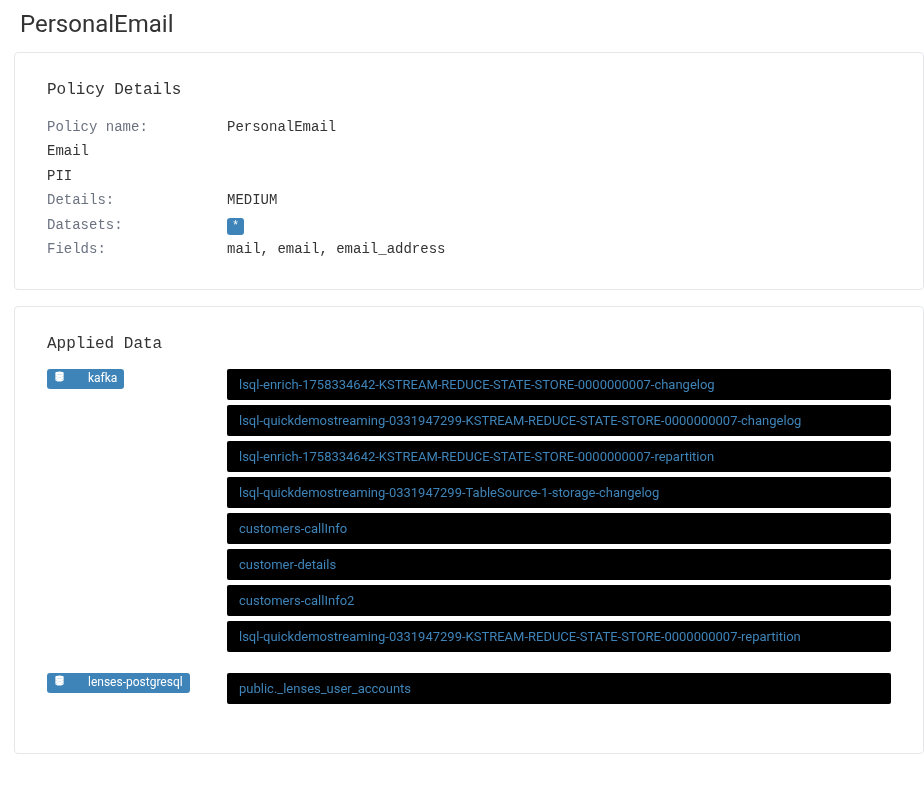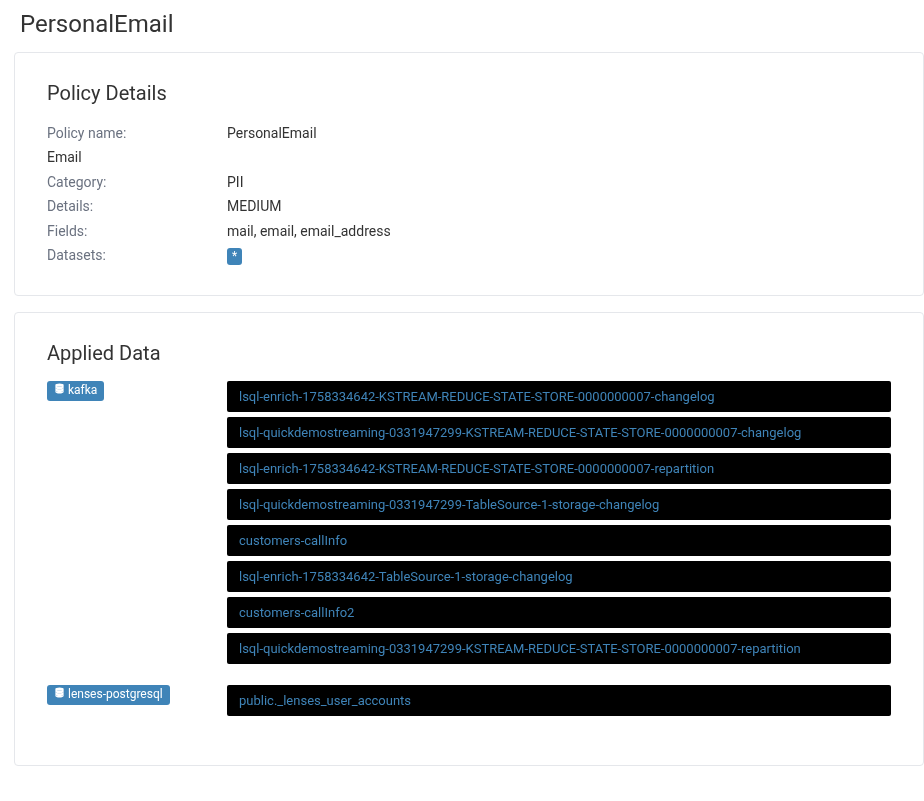--- a/index.html
+++ b/index.html
@@ -17,29 +17,31 @@
     padding: 10px 20px 14px 20px;
   }
   .card {
     border: 1px solid #e5e7eb;
     border-radius: 4px;
     margin: 0 0 16px 14px;
     padding: 28px 32px;
     background: #fff;
   }
   .card-title {
-    font-size: 20px;
+    font-size: 16px;
     font-weight: 400;
     color: #333;
     margin-bottom: 16px;
+    font-family: Liberation Mono, monospace;
   }
   .detail-row {
     display: flex;
     padding: 1px 0;
     line-height: 1.6;
+    font-family: Liberation Mono, monospace;
   }
   .detail-label {
     width: 180px;
     color: #6b7280;
     font-size: 14px;
   }
   .detail-value {
     color: #333;
     font-size: 14px;
   }
@@ -62,21 +64,21 @@
     flex-shrink: 0;
   }
   .source-badge {
     display: inline-flex;
     align-items: center;
     background: #3f84b8;
     color: #fff;
     font-size: 12px;
     padding: 2px 7px;
     border-radius: 3px;
-    gap: 3px;
+    gap: 23px;
     line-height: 1.3;
   }
   .db-icon {
     width: 11px;
     height: 11px;
     display: inline-block;
     flex-shrink: 0;
   }
   .topics-col {
     flex: 1;
@@ -100,34 +102,33 @@
   <h2 class="card-title">Policy Details</h2>
   <div id="policy-rows">
       <div class="detail-row">
         <div class="detail-label">Policy name:</div>
         <div class="detail-value">PersonalEmail</div>
       </div>
       <div class="detail-row">
         <div class="detail-value">Email</div>
       </div>
       <div class="detail-row">
-        <div class="detail-label">Category:</div>
         <div class="detail-value">PII</div>
       </div>
       <div class="detail-row">
         <div class="detail-label">Details:</div>
         <div class="detail-value">MEDIUM</div>
       </div>
       <div class="detail-row">
+        <div class="detail-label">Datasets:</div>
+        <div class="detail-value"><span class="wildcard-badge">*</span></div>
+      </div>
+      <div class="detail-row">
         <div class="detail-label">Fields:</div>
         <div class="detail-value">mail, email, email_address</div>
-      </div>
-      <div class="detail-row">
-        <div class="detail-label">Datasets:</div>
-        <div class="detail-value"><span class="wildcard-badge">*</span></div>
       </div>
     </div>
 </div>
 
 <div class="card">
   <h2 class="card-title">Applied Data</h2>
   <div id="applied-sources">
       <div class="applied-wrapper">
         <div class="source-col"><span class="source-badge">
             <span><svg class="db-icon" viewBox="0 0 16 16" fill="currentColor">
@@ -137,21 +138,21 @@
                 <path d="M2 11v2c0 1.2 2.7 2.2 6 2.2s6-1 6-2.2v-2c0 1.2-2.7 2.2-6 2.2S2 12.2 2 11z"></path>
               </svg></span>
             <span>kafka</span>
           </span></div>
         <div class="topics-col">
           <div class="topic-item">lsql-enrich-1758334642-KSTREAM-REDUCE-STATE-STORE-0000000007-changelog</div>
           <div class="topic-item">lsql-quickdemostreaming-0331947299-KSTREAM-REDUCE-STATE-STORE-0000000007-changelog</div>
           <div class="topic-item">lsql-enrich-1758334642-KSTREAM-REDUCE-STATE-STORE-0000000007-repartition</div>
           <div class="topic-item">lsql-quickdemostreaming-0331947299-TableSource-1-storage-changelog</div>
           <div class="topic-item">customers-callInfo</div>
-          <div class="topic-item">lsql-enrich-1758334642-TableSource-1-storage-changelog</div>
+          <div class="topic-item">customer-details</div>
           <div class="topic-item">customers-callInfo2</div>
           <div class="topic-item">lsql-quickdemostreaming-0331947299-KSTREAM-REDUCE-STATE-STORE-0000000007-repartition</div>
         </div>
       </div>
       <div class="applied-wrapper">
         <div class="source-col"><span class="source-badge">
             <span><svg class="db-icon" viewBox="0 0 16 16" fill="currentColor">
                 <ellipse cx="8" cy="3" rx="6" ry="2.2"></ellipse>
                 <path d="M2 3v4c0 1.2 2.7 2.2 6 2.2s6-1 6-2.2V3c0 1.2-2.7 2.2-6 2.2S2 4.2 2 3z"></path>
                 <path d="M2 7v4c0 1.2 2.7 2.2 6 2.2s6-1 6-2.2V7c0 1.2-2.7 2.2-6 2.2S2 8.2 2 7z"></path>

